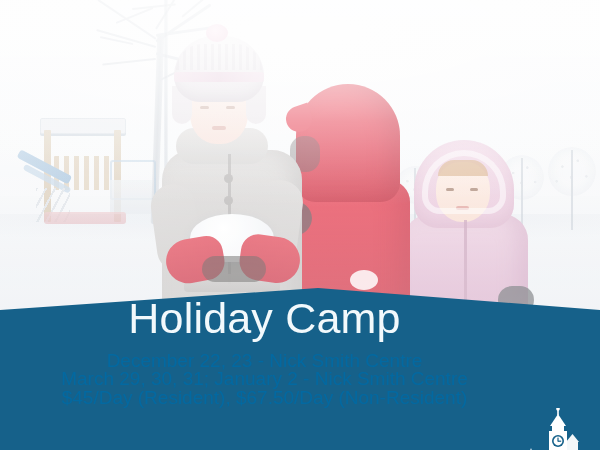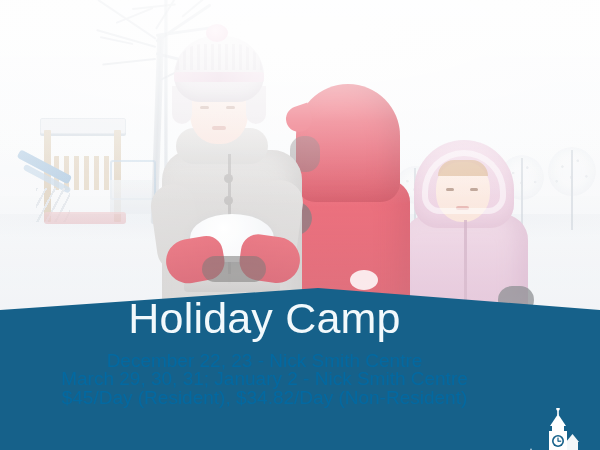--- a/index.html
+++ b/index.html
@@ -478,21 +478,21 @@
   </div>
 
   <div class="banner"></div>
 
   <div class="banner-inner">
     <h1 class="poster-title">Holiday Camp</h1>
 
     <ul class="details">
       <li>December 22, 23 - Nick Smith Centre</li>
       <li>March 29, 30, 31; January 2 - Nick Smith Centre</li>
-      <li>$45/Day (Resident), $34.82/Day (Non-Resident)</li>
+      <li>$45/Day (Resident), $67.50/Day (Non-Resident)</li>
     </ul>
   </div>
 
   <div class="logo">
     <svg viewBox="0 0 84 56" width="84" height="56" aria-hidden="true">
       <g fill="#ffffff">
 
         <path d="M6 56 L12 42 L18 56 Z" opacity=".95"></path>
         <path d="M17 56 L23 40 L29 56 Z" opacity=".95"></path>
         <path d="M28 56 L34 44 L40 56 Z" opacity=".95"></path>

